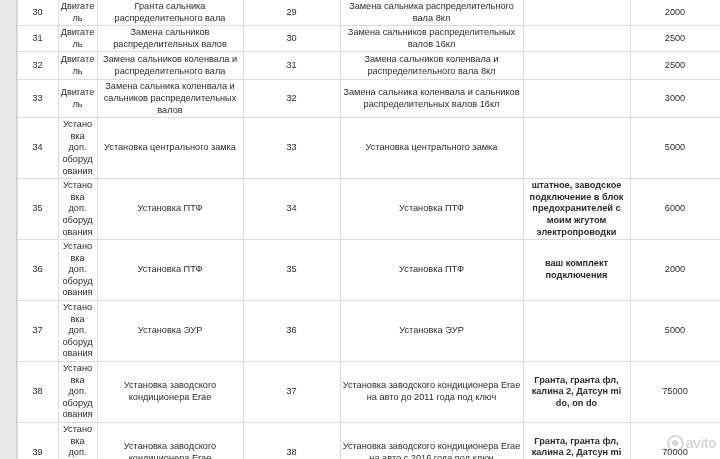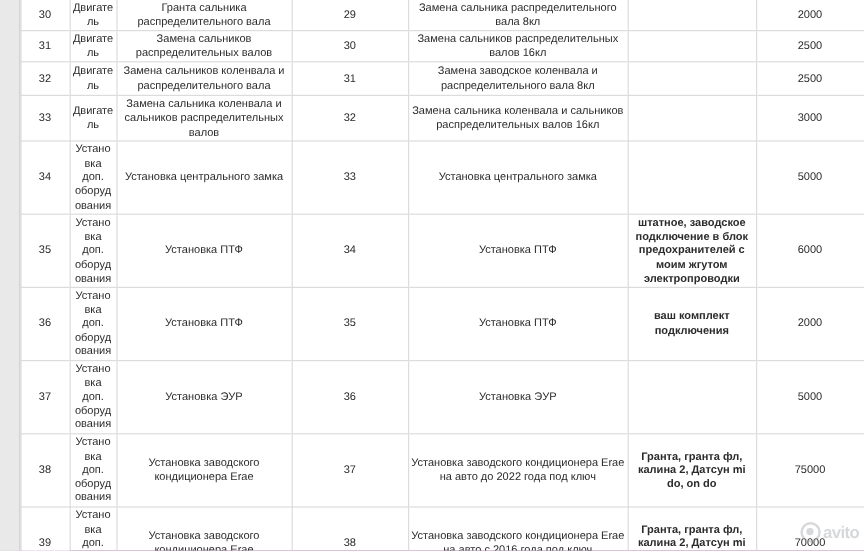--- a/index.html
+++ b/index.html
@@ -7,21 +7,21 @@
     margin: 0; padding: 0;
     width: 720px; height: 459px;
     overflow: hidden;
     background: #ffffff;
     font-family: "Liberation Sans", sans-serif;
   }
   #app {
     position: relative;
     width: 720px; height: 459px;
     overflow: hidden;
-    background: #701a75;
+    background: #14532d;
   }
   
   .gutter {
     position: absolute;
     left: 0; top: 0;
     width: 17px; height: 459px;
     background: #e9e9e9;
     border-right: 1px solid #d0d0d0;
     z-index: 3;
   }
@@ -148,21 +148,21 @@
           <td class="desc">Замена сальников распределительных валов 16кл</td>
           <td class="note"></td>
           <td class="price">2500</td>
         </tr>
         <tr style="height: 28px;">
           <td class="gutcell"></td>
           <td class="rownum">32</td>
           <td class="cat">Двигатель</td>
           <td class="name">Замена сальников коленвала и распределительного вала</td>
           <td class="idx">31</td>
-          <td class="desc">Замена заводское коленвала и распределительного вала 8кл</td>
+          <td class="desc">Замена сальников коленвала и распределительного вала 8кл</td>
           <td class="note"></td>
           <td class="price">2500</td>
         </tr>
         <tr style="height: 37px;">
           <td class="gutcell"></td>
           <td class="rownum">33</td>
           <td class="cat">Двигатель</td>
           <td class="name">Замена сальника коленвала и сальников распределительных валов</td>
           <td class="idx">32</td>
           <td class="desc">Замена сальника коленвала и сальников распределительных валов 16кл</td>
@@ -208,21 +208,21 @@
           <td class="desc">Установка ЭУР</td>
           <td class="note"></td>
           <td class="price">5000</td>
         </tr>
         <tr style="height: 37px;">
           <td class="gutcell"></td>
           <td class="rownum">38</td>
           <td class="cat">Установка доп. оборудования</td>
           <td class="name">Установка заводского кондиционера Erae</td>
           <td class="idx">37</td>
-          <td class="desc">Установка заводского кондиционера Erae на авто до 2022 года под ключ</td>
+          <td class="desc">Установка заводского кондиционера Erae на авто до 2011 года под ключ</td>
           <td class="note">Гранта, гранта фл, калина 2, Датсун mi do, on do</td>
           <td class="price">75000</td>
         </tr>
         <tr style="height: 40px;">
           <td class="gutcell"></td>
           <td class="rownum">39</td>
           <td class="cat">Установка доп. оборудования</td>
           <td class="name">Установка заводского кондиционера Erae</td>
           <td class="idx">38</td>
           <td class="desc">Установка заводского кондиционера Erae на авто с 2016 года под ключ</td>

